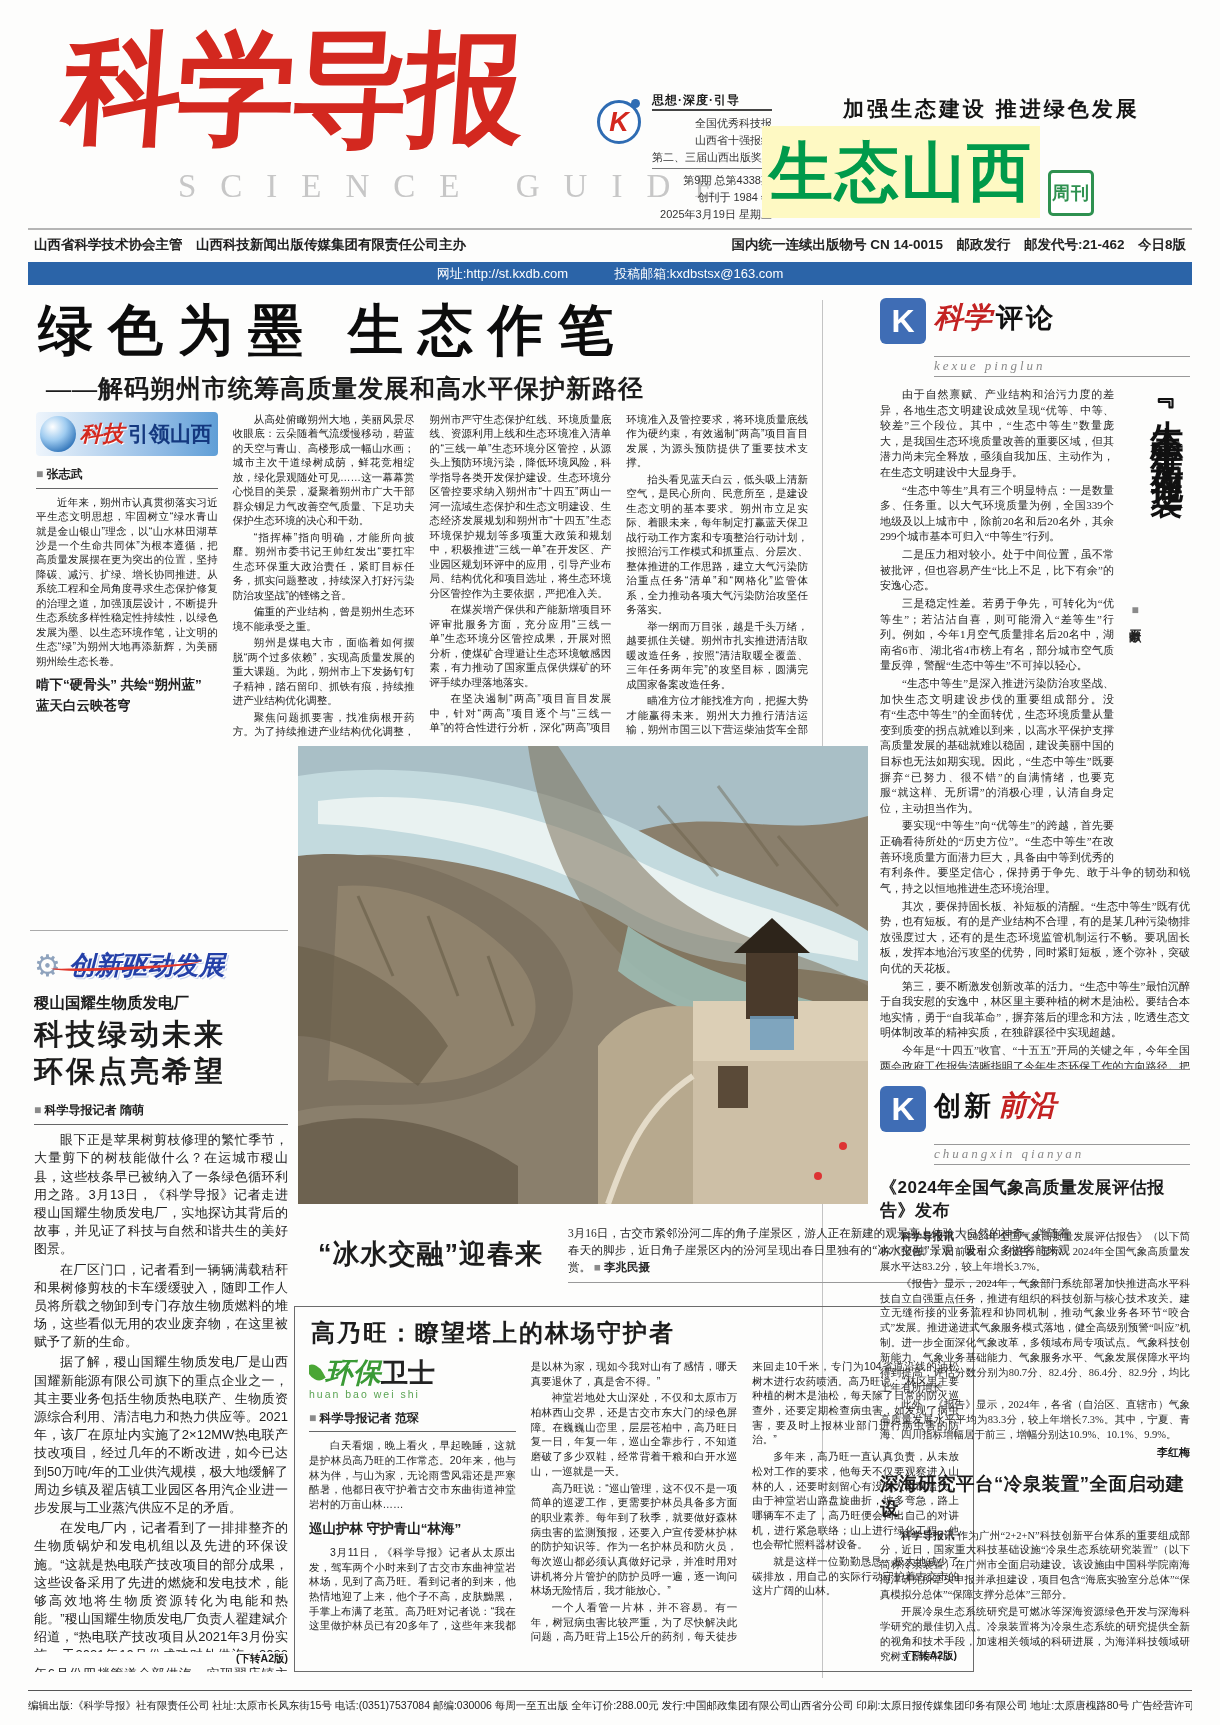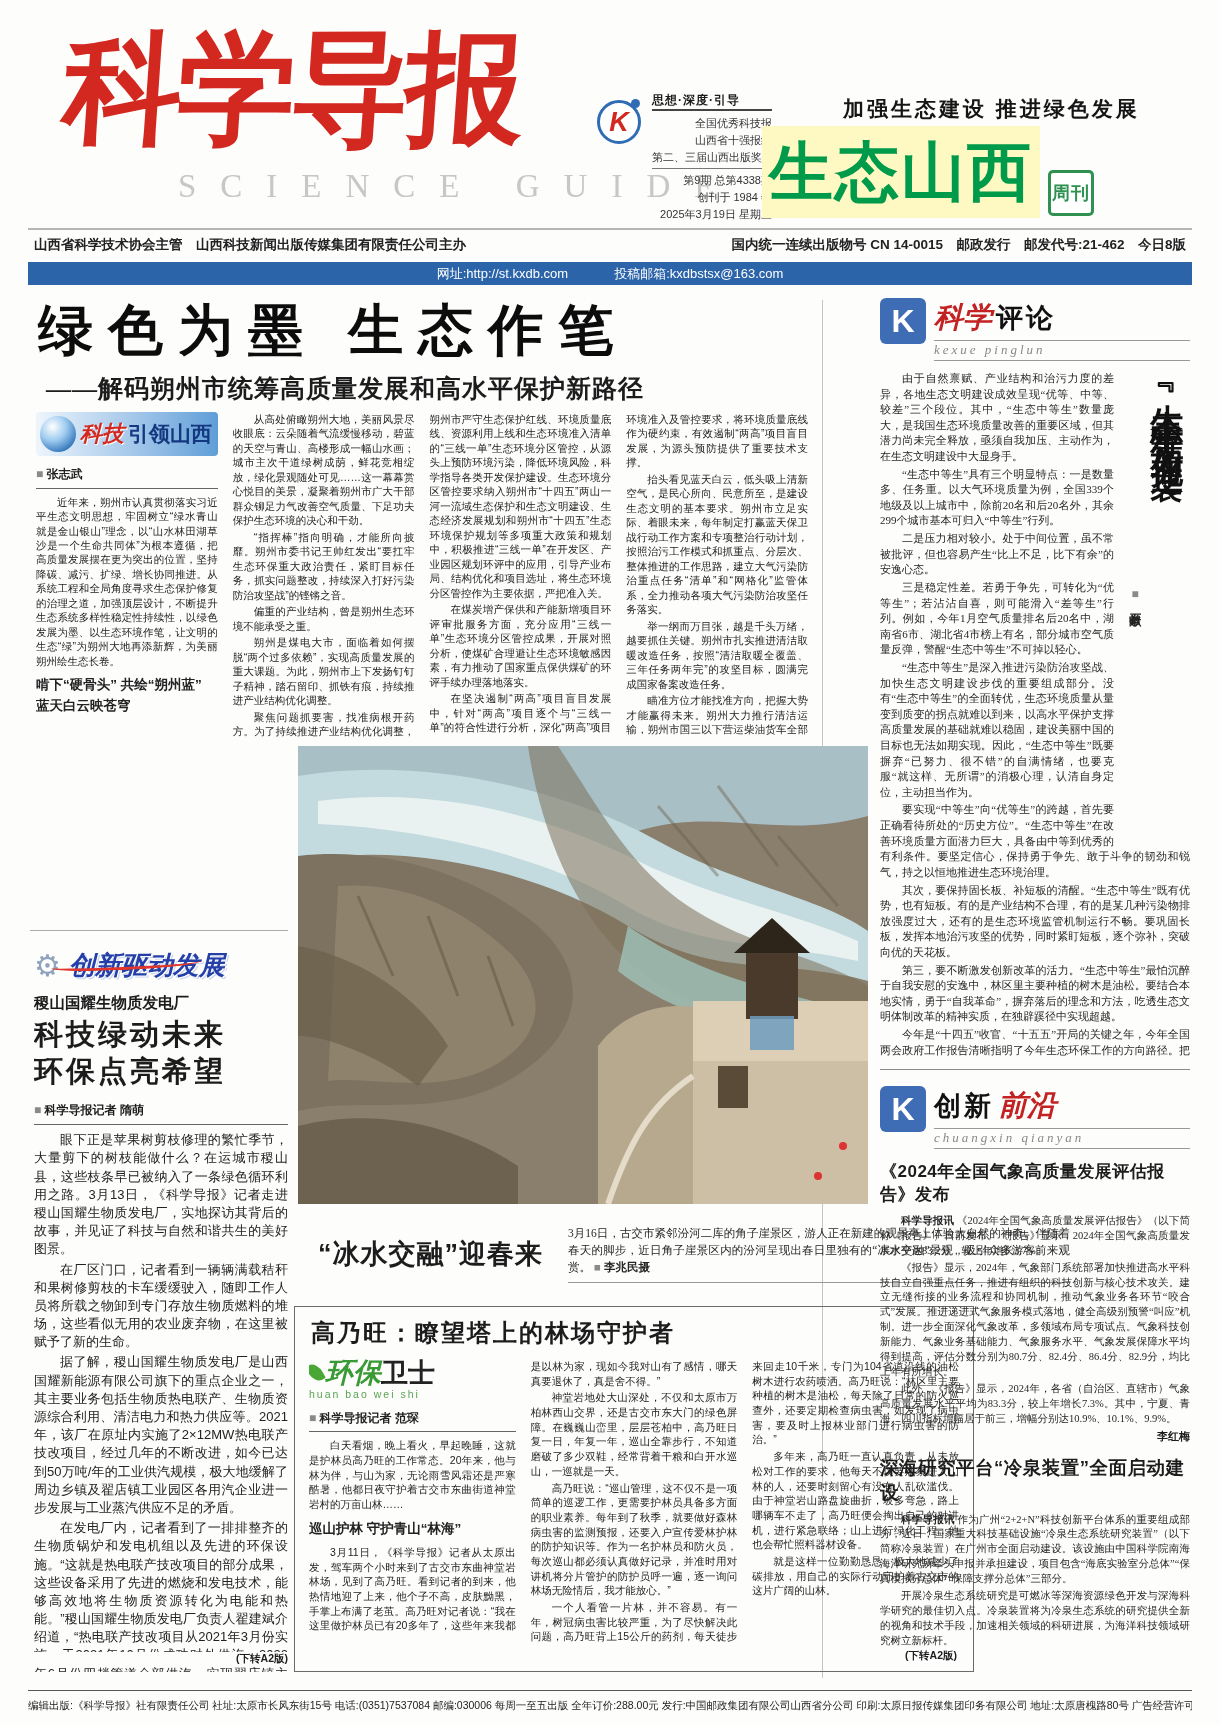--- a/index.html
+++ b/index.html
@@ -72,21 +72,21 @@
   .byline::before, .credit::before { content:"■ "; color:#8a8a8a; }
   .sub-head { font-size:13.5px; font-weight:900; margin:7px 0 6px; line-height:1.5; }
   
   .v-rule-right { position:absolute; left:822px; top:300px; height:1378px; border-left:1px solid #c4c4c4; }
   .comment-box { position:absolute; left:880px; top:298px; width:310px; height:772px;
     border-bottom:1px solid #8a8a8a; padding-bottom:6px; overflow:hidden; }
   .sec-head { display:flex; align-items:flex-start; gap:8px; }
   .k-square { width:46px; height:46px; background:#3f6db5; border-radius:6px; color:#fff;
     font-size:32px; font-weight:900; display:flex; align-items:center; justify-content:center; flex:0 0 auto; }
   .sec-title-wrap { flex:1; }
-  .sec-title-row { display:flex; align-items:baseline; gap:4px; border-bottom:1px solid #999; padding-bottom:2px; }
+  .sec-title-row { display:flex; align-items:baseline; gap:4px; border-bottom:1px solid #999; padding-bottom:18px; }
   .sec-cn-script { font-family:"Liberation Serif", serif; font-style:italic; font-weight:bold;
     font-size:29px; color:#c32222; }
   .sec-cn-plain { font-size:27px; font-weight:900; color:#111; letter-spacing:3px; }
   .sec-py { font-family:"Liberation Serif", serif; font-style:italic; color:#888;
     font-size:13px; letter-spacing:3px; border-bottom:1px solid #999; padding:1px 0 2px; }
   .comment-flow { margin-top:10px; height:688px; overflow:hidden;
     font-family:"Liberation Serif", serif; font-size:11px; line-height:1.42; text-align:justify; color:#262626; }
   .v-wrap { float:right; writing-mode:vertical-rl; height:470px; margin:0 0 8px 12px; }
   .v-head { font-family:"Liberation Serif", serif; font-size:33px; font-weight:900;
     letter-spacing:7px; color:#111; }

